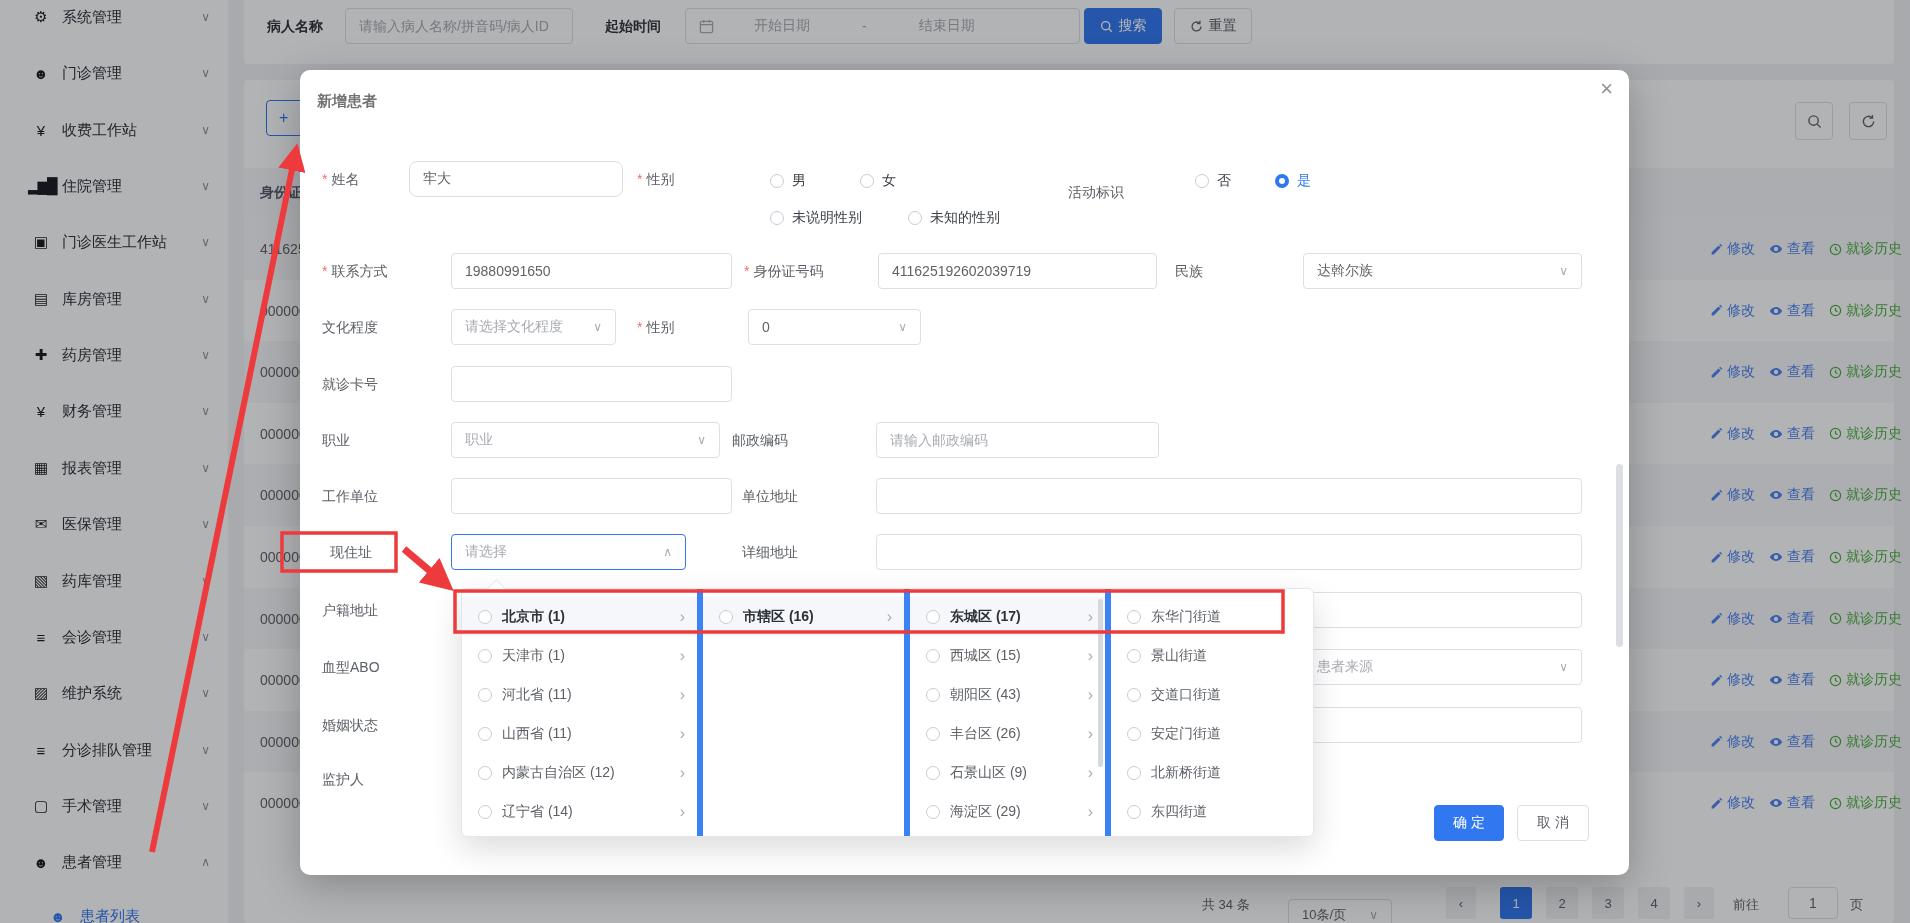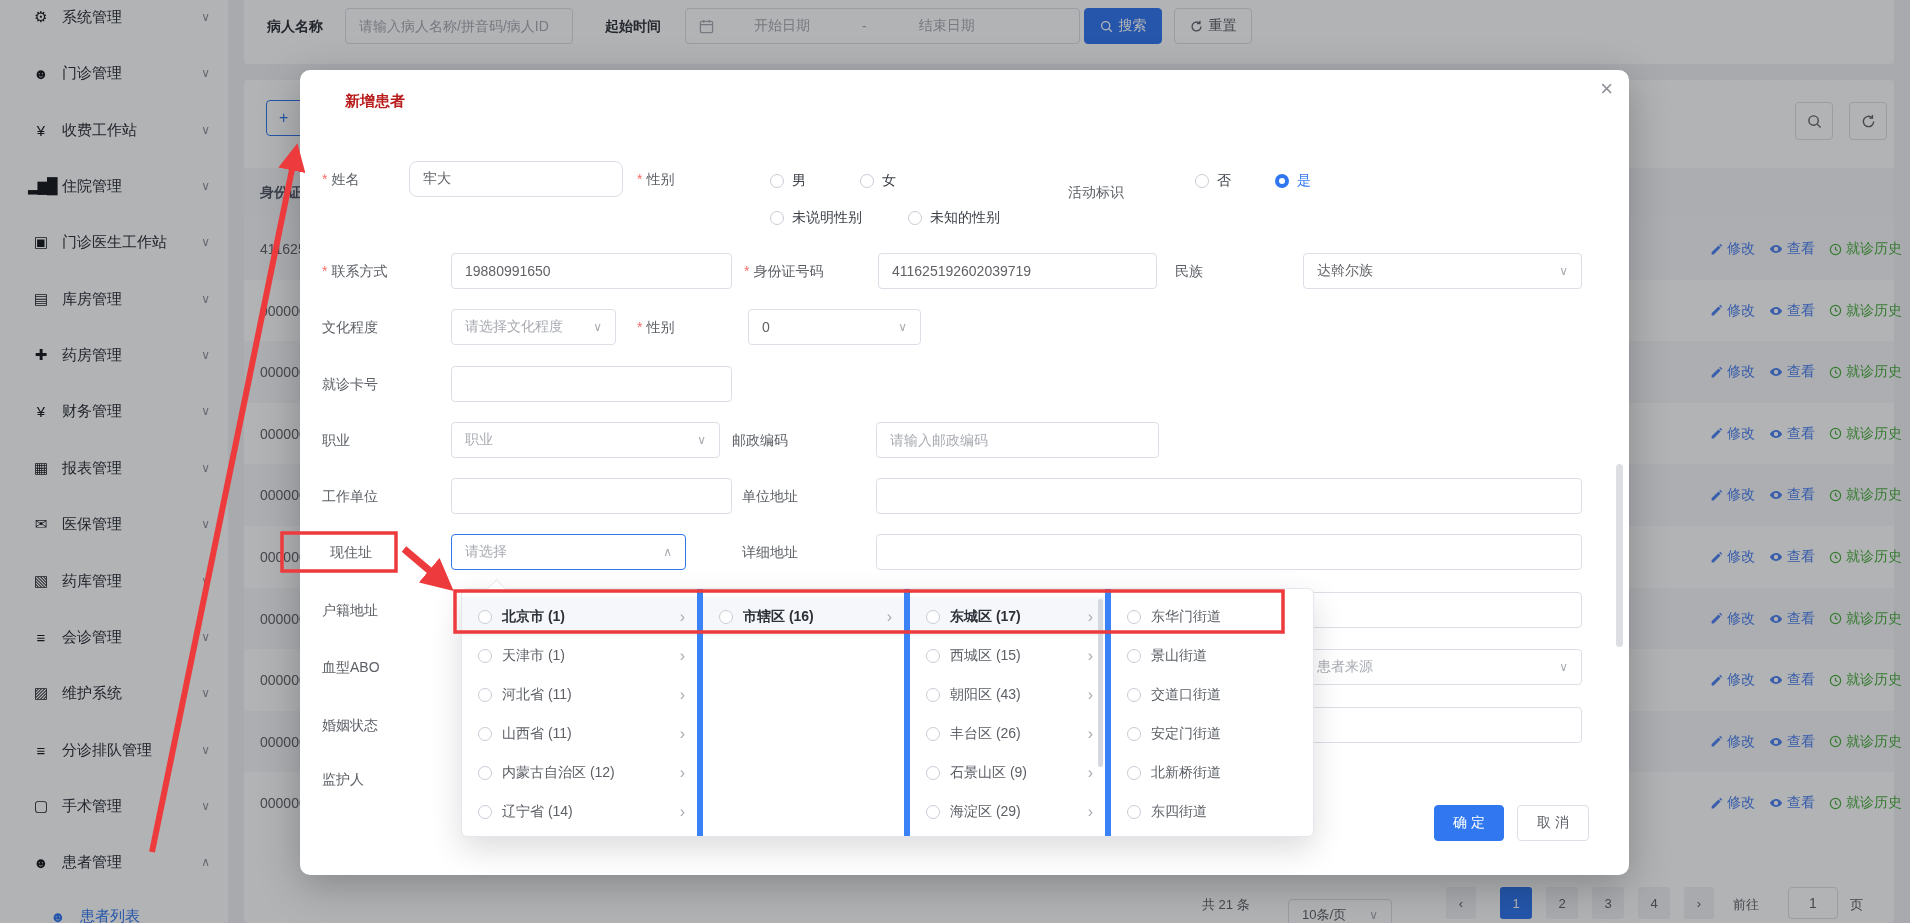--- a/index.html
+++ b/index.html
@@ -440,38 +440,38 @@
               <svg width="13" height="13" viewBox="0 0 16 16">
                 <circle cx="8" cy="8" r="6.3" fill="none" stroke="currentColor" stroke-width="1.5"></circle>
                 <path d="M8 4.6V8l2.4 1.5" fill="none" stroke="currentColor" stroke-width="1.5"></path>
               </svg>
             </span>就诊历史</span>
         </span>
       </div>
     </div>
 
   <div>
-    <span class="abs" style="left:1202px;top:896px;color:#606266;font-size:13px;">共 21 条</span>
+    <span class="abs" style="left:1202px;top:896px;color:#606266;font-size:13px;">共 34 条</span>
     <div class="abs sel" style="left:1288px;top:887px;width:104px;height:32px;font-size:13px;margin-top:12px;">
       <span class="val">10条/页</span>
       <span class="chev">∨</span>
     </div>
     <div class="pg-chip" style="left:1446px;">‹</div>
     <span id="pager-pages"><div class="pg-chip active" style="left: 1500px; width: 32px;">1</div><div class="pg-chip" style="left: 1546px; width: 32px;">2</div><div class="pg-chip" style="left: 1592px; width: 32px;">3</div><div class="pg-chip" style="left: 1638px; width: 32px;">4</div></span>
     <div class="pg-chip" style="left:1684px;">›</div>
     <span class="abs" style="left:1733px;top:896px;color:#606266;font-size:13px;">前往</span>
     <input class="abs inp" style="left: 1788px; top: 887px; width: 50px; height: 32px; text-align: center;" value="1">
     <span class="abs" style="left:1850px;top:896px;color:#606266;font-size:13px;">页</span>
   </div>
 </div>
 
 <div id="dim"></div>
 
 <div id="modal">
-  <div class="abs" style="left:17px;top:22px;font-size:15px;font-weight:bold;color:#b91c1c;margin-left:28px;">新增患者</div>
+  <div class="abs" style="left:17px;top:22px;font-size:15px;font-weight:bold;color:#737373;">新增患者</div>
   <div class="abs" style="right:16px;top:8px;font-size:22px;color:#8d9096;cursor:pointer;line-height:1;">×</div>
 
   <div class="f-label" style="left:22px;top:91px;"><span class="star">*</span><span>姓名</span></div>
   <input class="abs inp" style="left: 109px; top: 91px; width: 214px; border-radius: 8px;" value="牢大">
   <div class="f-label" style="left:337px;top:91px;"><span class="star">*</span><span>性别</span></div>
   <div class="radio-group" style="left:470px;top:102px;">
       <span class="radio"></span>
       <span class="rlabel">男</span>
     </div>
   <div class="radio-group" style="left:560px;top:102px;">

